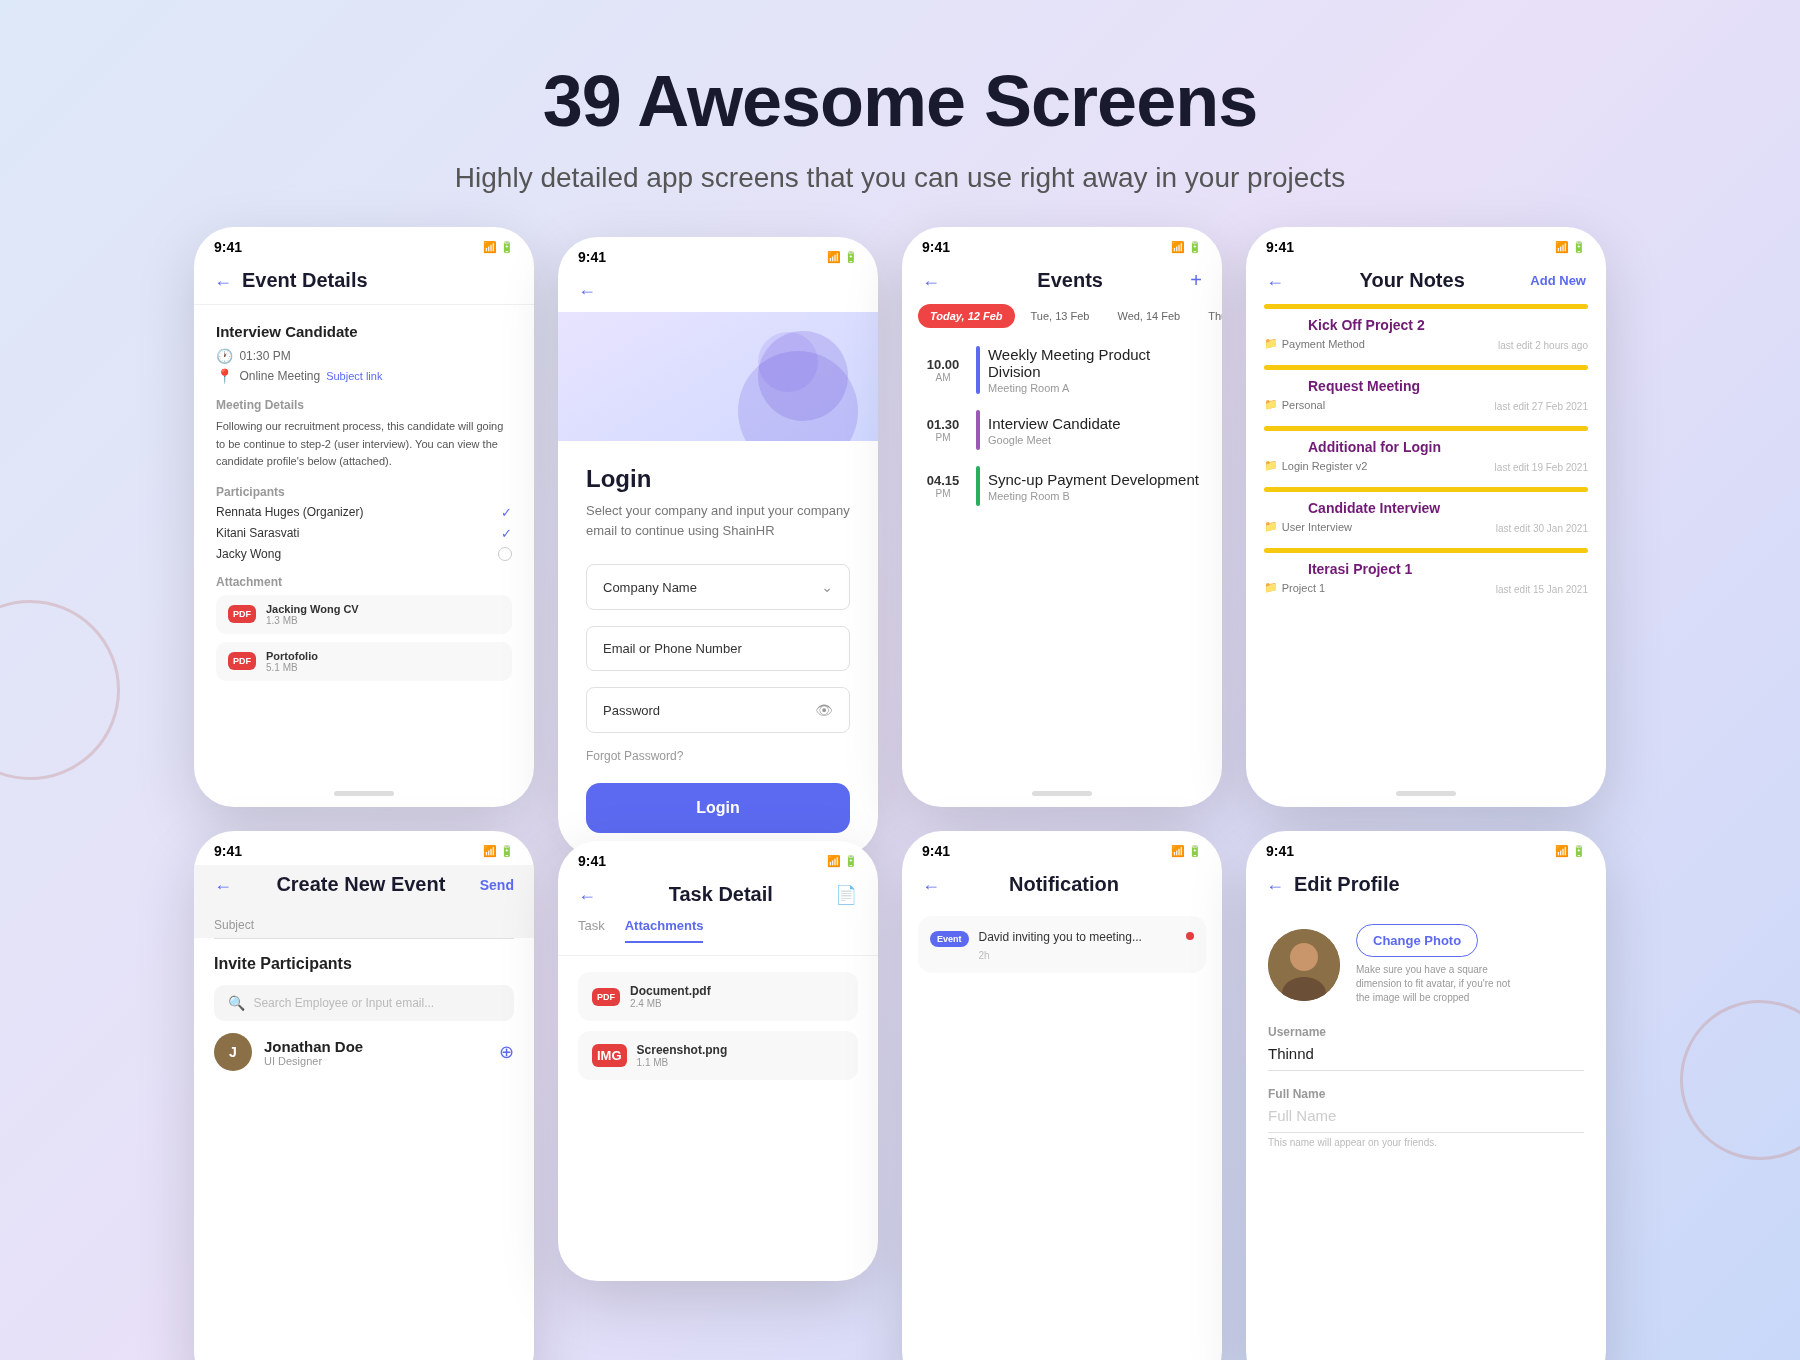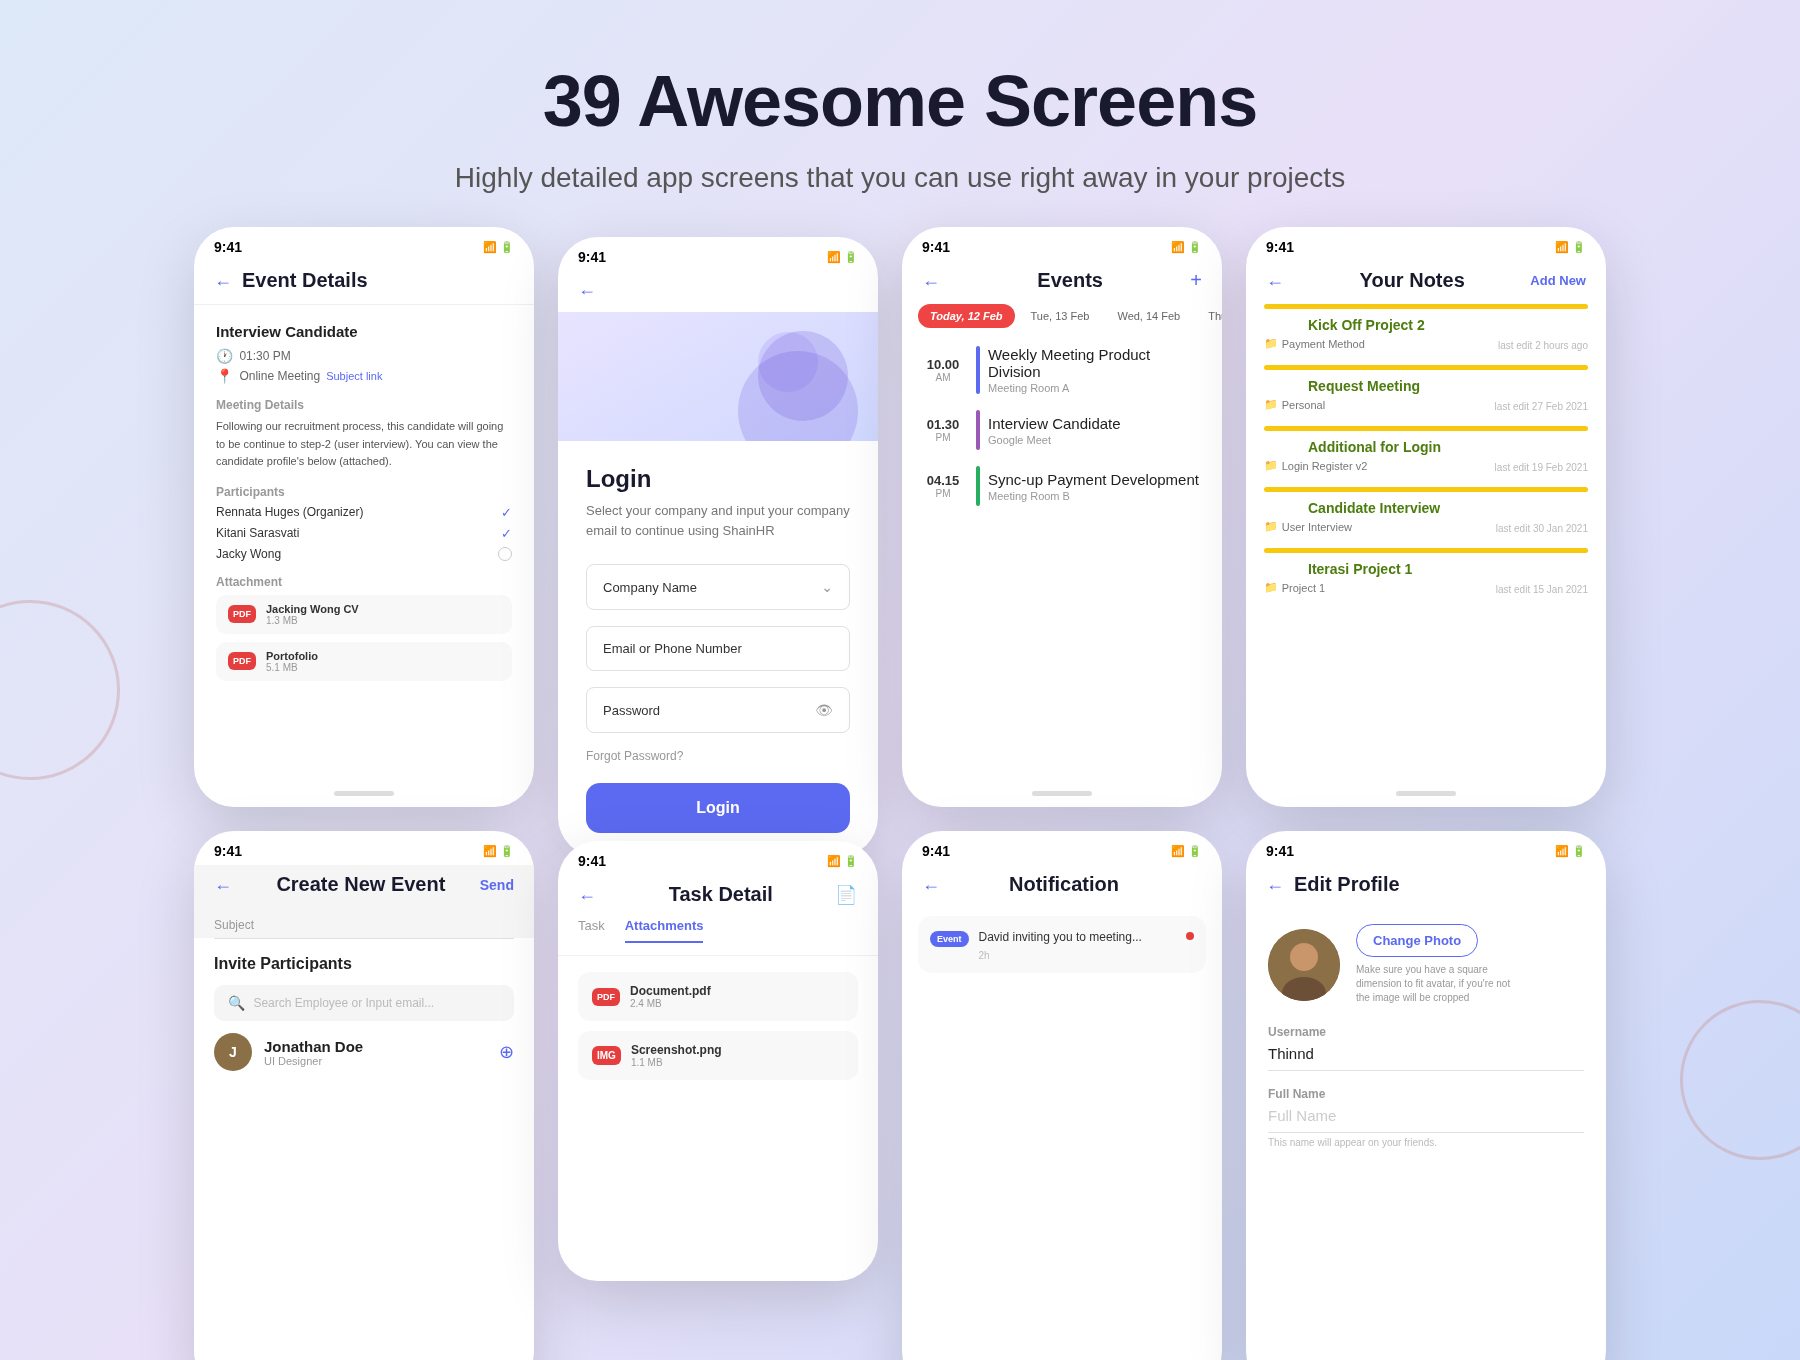--- a/index.html
+++ b/index.html
@@ -118,21 +118,21 @@
     .event-title { font-size: 15px; font-weight: 400; color: #222; }
     .event-location { font-size: 11px; color: #999; margin-top: 2px; }
 
     
     .s4 { grid-column: 4; grid-row: 1; }
     .s4-header { display: flex; align-items: center; justify-content: space-between; padding: 8px 20px 12px; }
     .add-new-link { color: #5b6af0; font-size: 13px; font-weight: 600; cursor: pointer; }
     .note-item { margin-bottom: 14px; padding: 0 18px; }
     .note-bar { height: 5px; border-radius: 3px; margin-bottom: 8px; }
     .note-bar-yellow { background: #f6c90e; }
-    .note-title { font-size: 14px; font-weight: 700; color: #4d7c0f; margin-bottom: 3px; padding-left: 44px; }
+    .note-title { font-size: 14px; font-weight: 700; color: #701a75; margin-bottom: 3px; padding-left: 44px; }
     .note-sub { font-size: 11px; color: #777; display: flex; align-items: center; gap: 4px; }
     .note-date { font-size: 10px; color: #bbb; text-align: right; margin-top: 4px; }
 
     
     .s5 { grid-column: 1; grid-row: 2; }
     .s5-header { display: flex; align-items: center; justify-content: space-between; padding: 8px 20px 12px; background: #f5f5f5; }
     .send-btn { color: #5b6af0; font-size: 14px; font-weight: 600; cursor: pointer; }
     .subject-label { font-size: 12px; color: #999; padding: 10px 20px 6px; background: #f5f5f5; }
     .invite-section { padding: 16px 20px; flex: 1; }
     .invite-title { font-size: 16px; font-weight: 700; color: #222; margin-bottom: 12px; }
@@ -470,21 +470,21 @@
     </div>
     <div class="task-body">
       <div class="attachment-card">
         <span class="pdf-badge">PDF</span>
         <div>
           <div style="font-size:12px;font-weight:600;color:#333">Document.pdf</div>
           <div style="font-size:10px;color:#999">2.4 MB</div>
         </div>
       </div>
       <div class="attachment-card">
-        <span style="background:#e53e3e;color:white;font-size:10px;font-weight:700;border-radius:6px;padding:4px 5px">IMG</span>
+        <span style="background:#e53e3e;color:white;font-size:13px;font-weight:700;border-radius:6px;padding:4px 5px">IMG</span>
         <div>
           <div style="font-size:12px;font-weight:600;color:#333">Screenshot.png</div>
           <div style="font-size:10px;color:#999">1.1 MB</div>
         </div>
       </div>
     </div>
   </div>
 
   <div class="phone s7">
     <div class="phone-notch">

